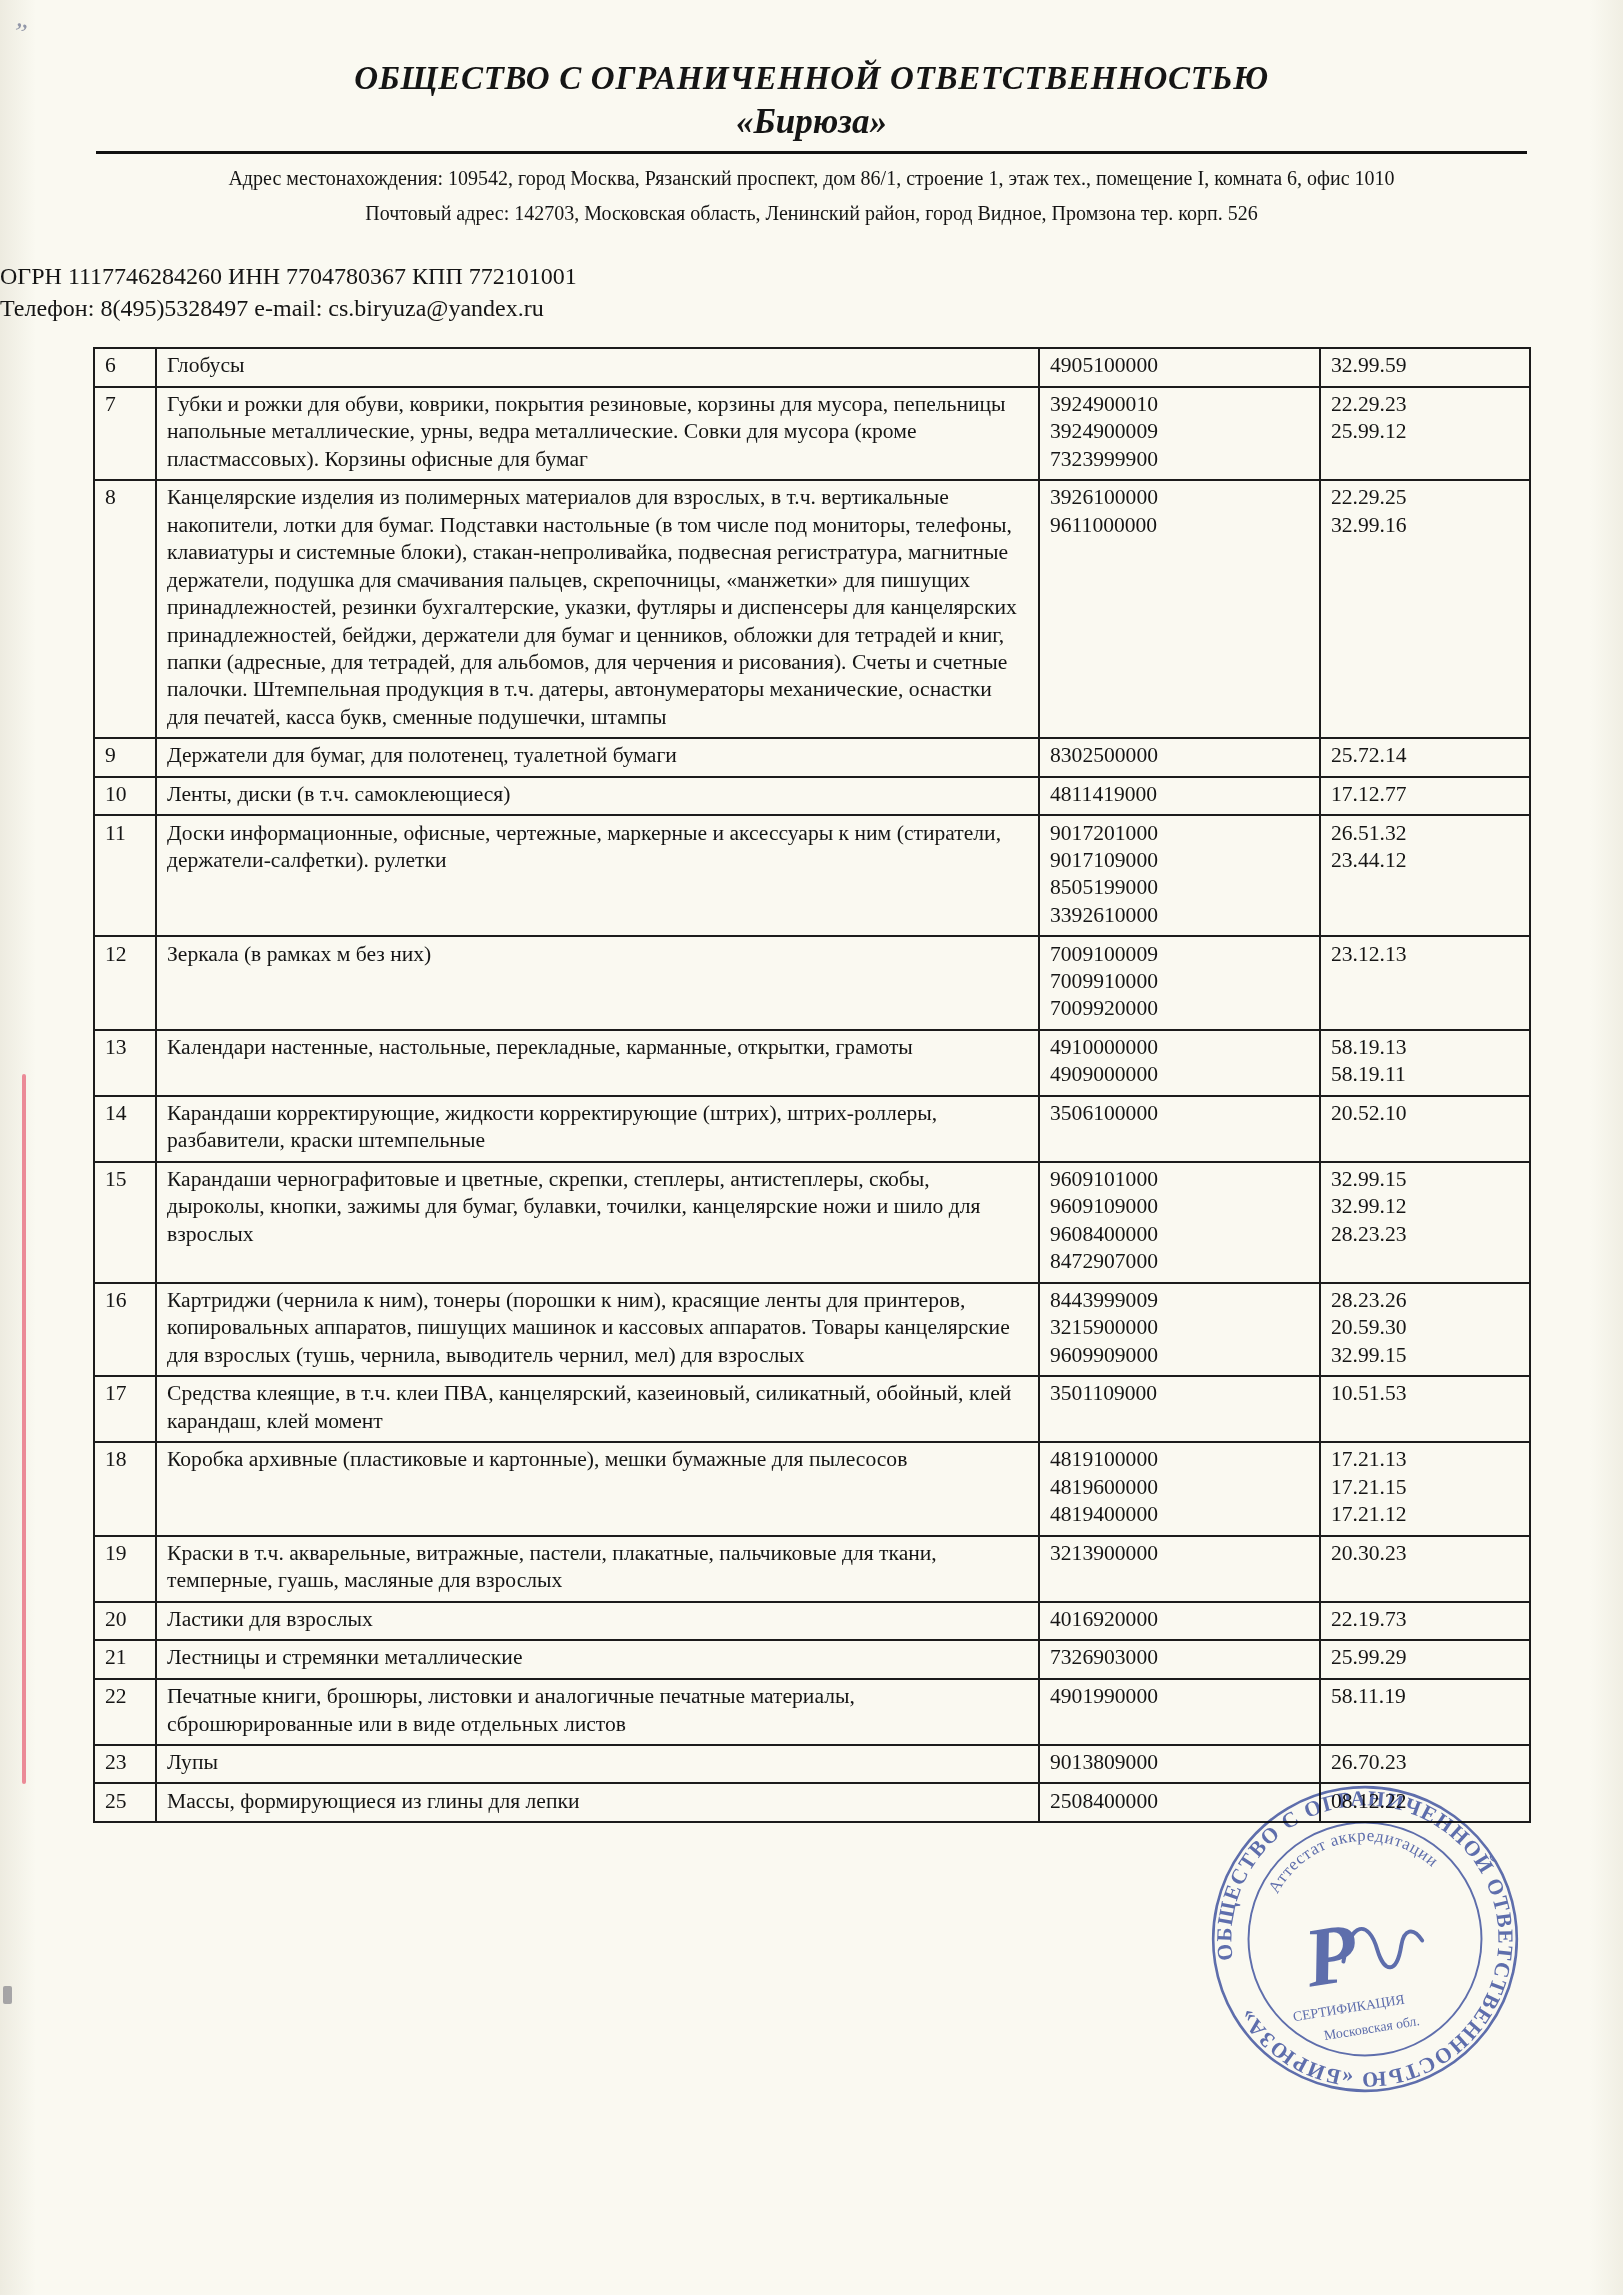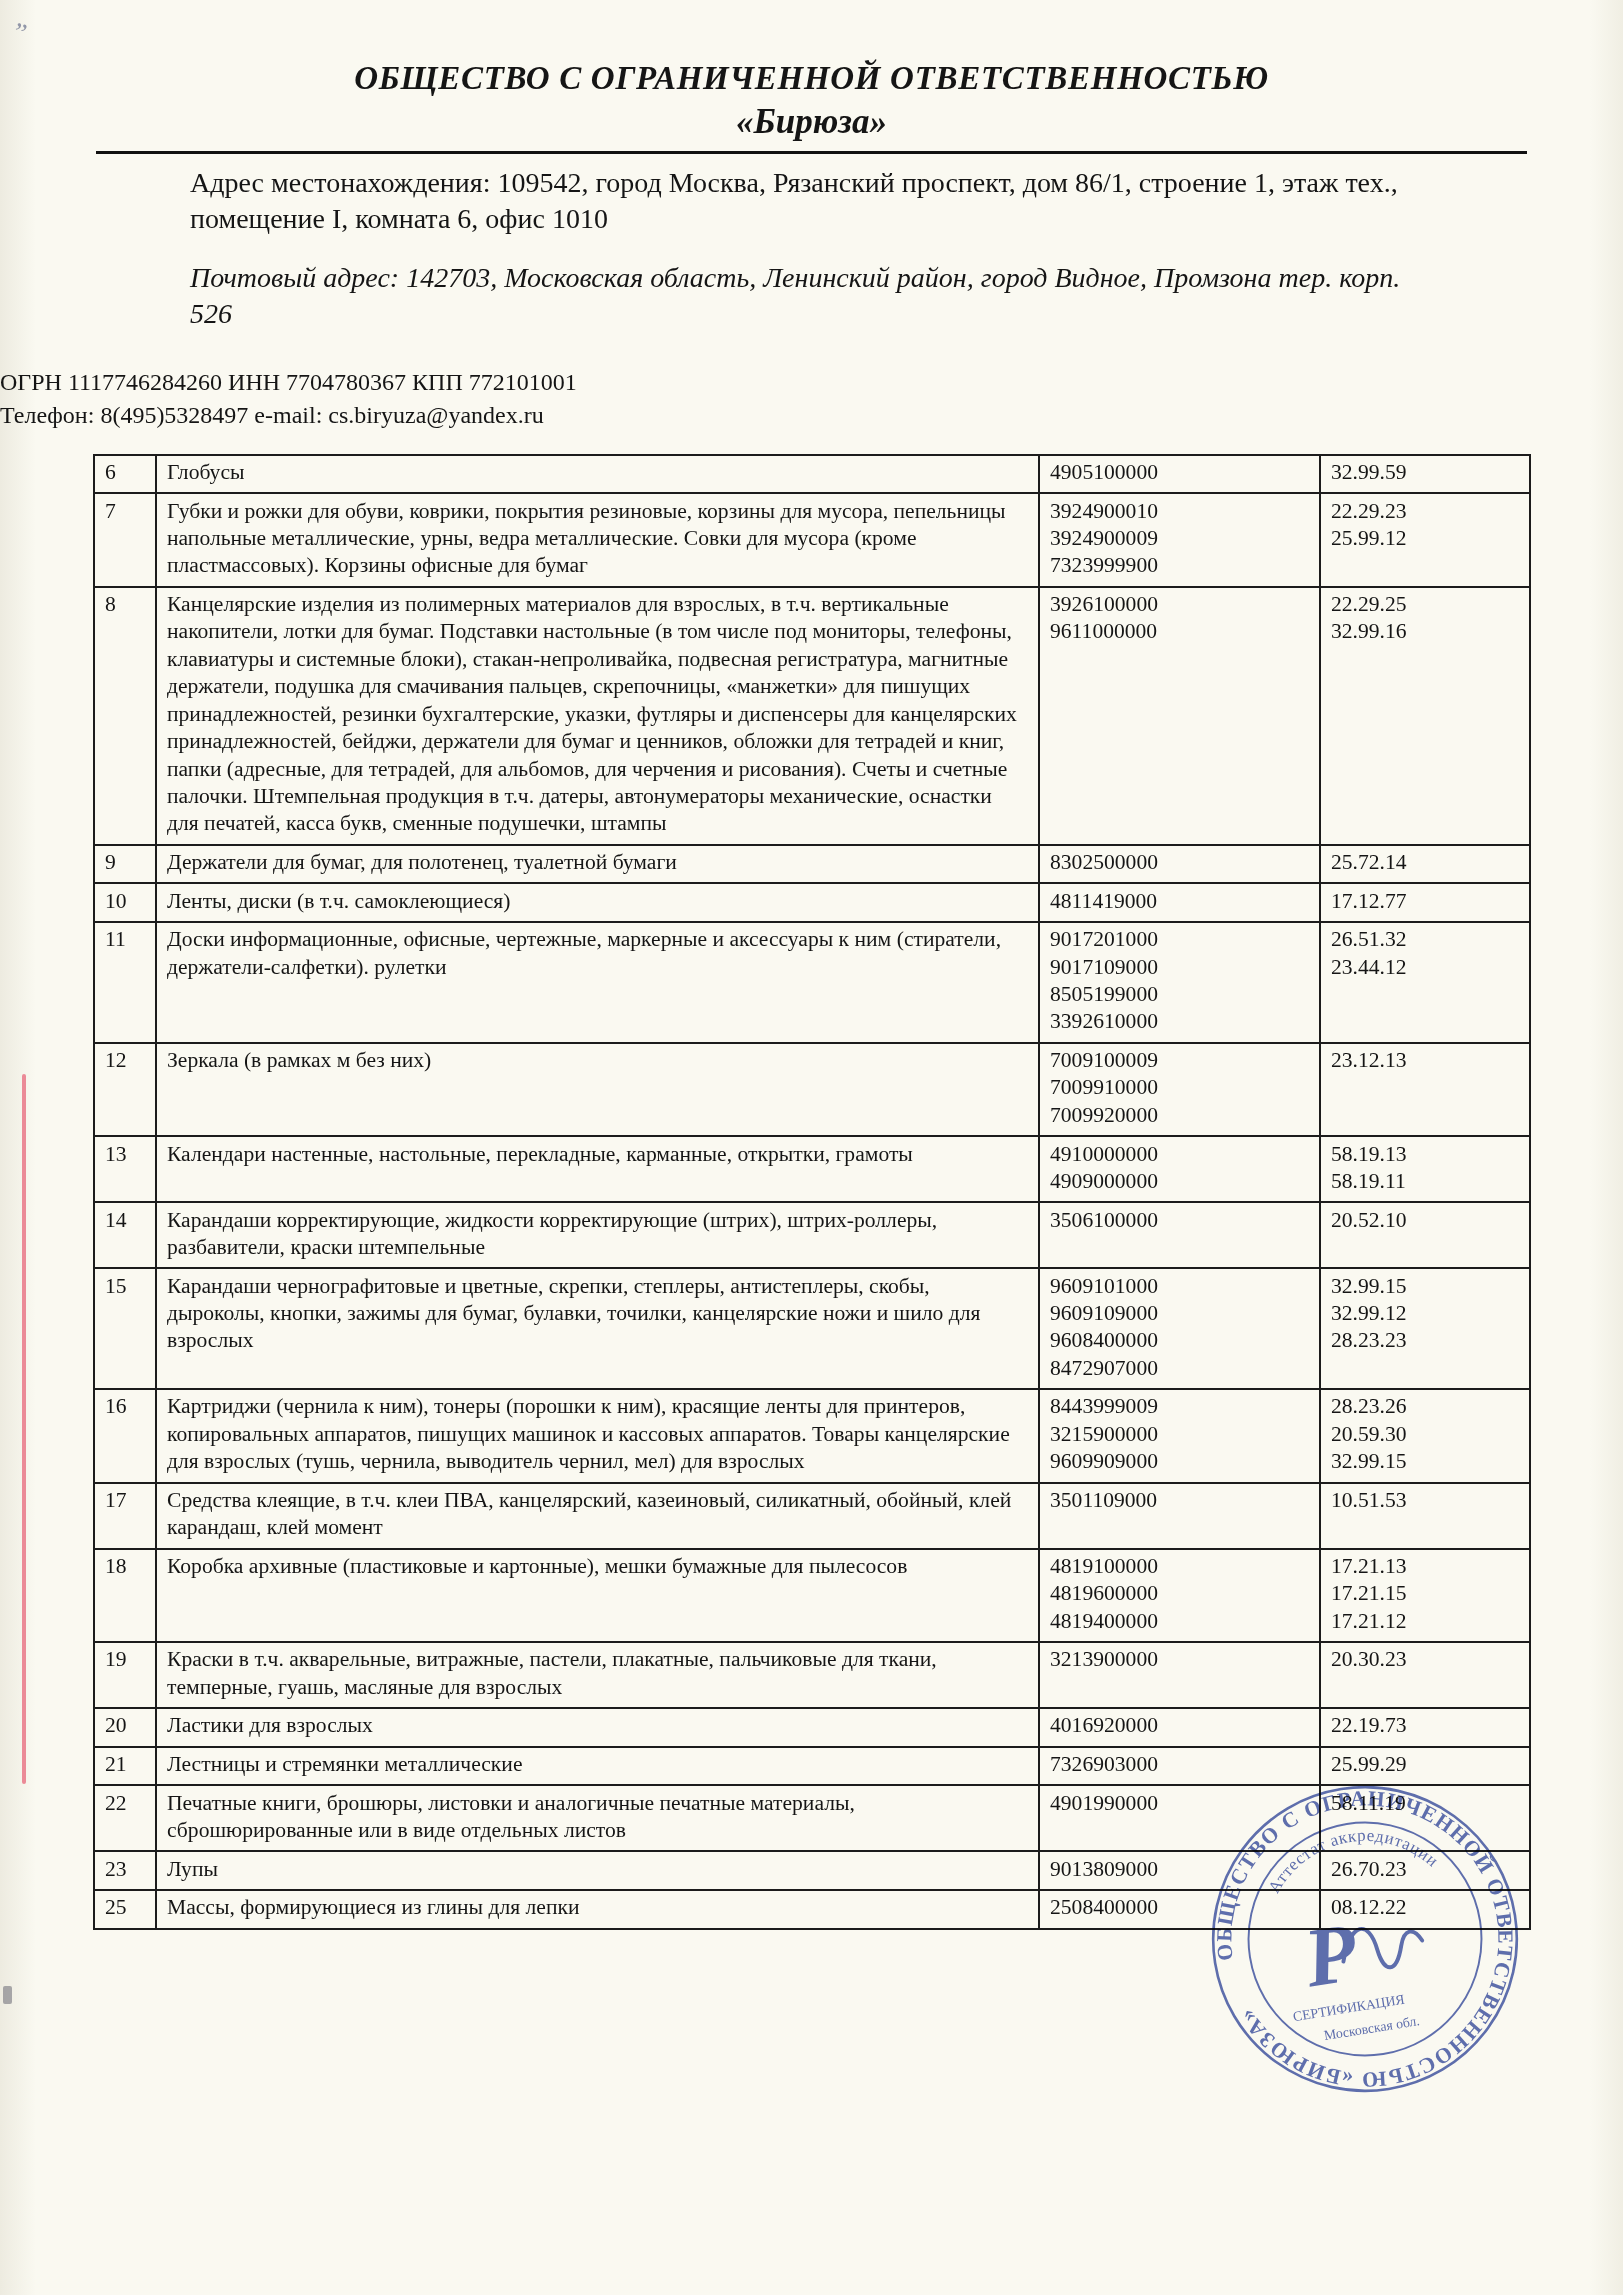--- a/index.html
+++ b/index.html
@@ -14,22 +14,22 @@
 
   
   .scan-mark-top { position: absolute; left: 14.4px; top: 17px; font-size: 27.5px; color: #9297a8; transform: rotate(14deg); }
   .scan-line { position: absolute; left: 21.6px; top: 1074px; width: 4.6px; height: 710px; background: rgba(231, 92, 116, 0.7); border-radius: 2.6px; }
   .scan-dot { position: absolute; left: 3.3px; top: 1986px; width: 8.5px; height: 18.3px; background: rgba(75, 75, 90, 0.45); border-radius: 2px; }
 
   
   h1.company { margin: 0; text-align: center; font-size: 33px; font-weight: bold; font-style: italic; letter-spacing: 0.7px; }
   h2.brand { margin: 5.2px 0 0; text-align: center; font-size: 35px; font-weight: bold; font-style: italic; font-family: Liberation Serif, serif; }
   .rule { width: 1431px; margin: 9.2px auto 0; border-top: 3.9px solid #111; }
-  .addr { margin: 10.5px auto 0; max-width: 1243px; font-size: 28px; line-height: 1.3; }
-  .addr + .addr { margin-top: 22px; font-style: italic; }
+  .addr { margin: 10.5px auto 0; max-width: 1243px; text-align: center; font-size: 20px; line-height: 1.3; }
+  .addr + .addr { margin-top: 9px; }
   .reg { margin: 37px 0 0; text-align: left; font-size: 24px; }
   .contact { margin: 5.2px 0 0; text-align: left; font-size: 24px; }
 
   
   table.products { margin: 25px auto 0; border-collapse: collapse; table-layout: fixed; width: 1437px; font-size: 21.6px; line-height: 1.27; }
   table.products td { border: 2px solid #1c1c1c; vertical-align: top; padding: 3.3px 10.5px 5.9px; overflow: hidden; }
   td.c-num  { padding-left: 11.8px; }
   td.c-code, td.c-okpd { white-space: pre-line; }
 
   

